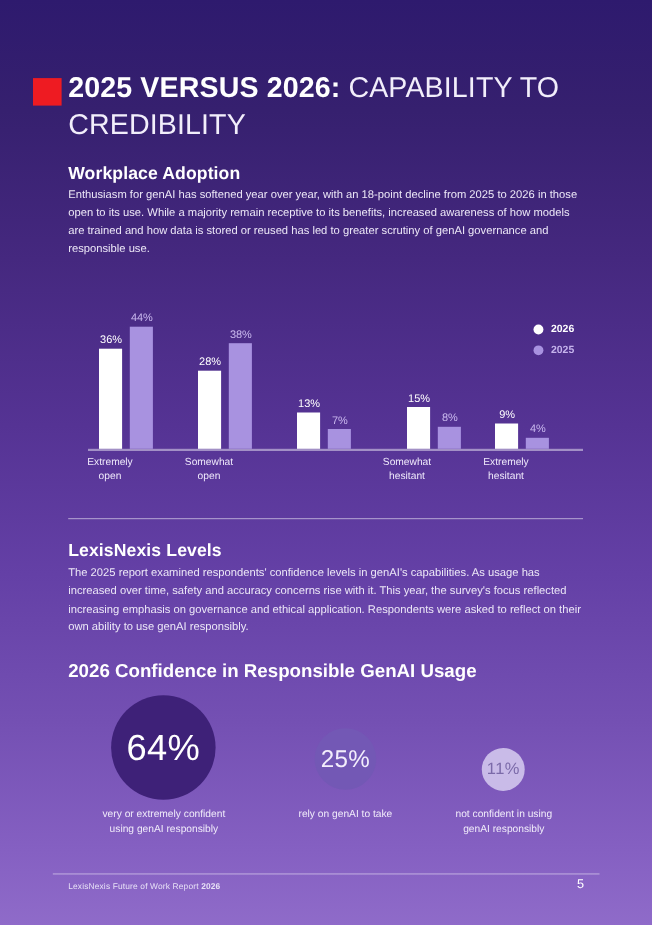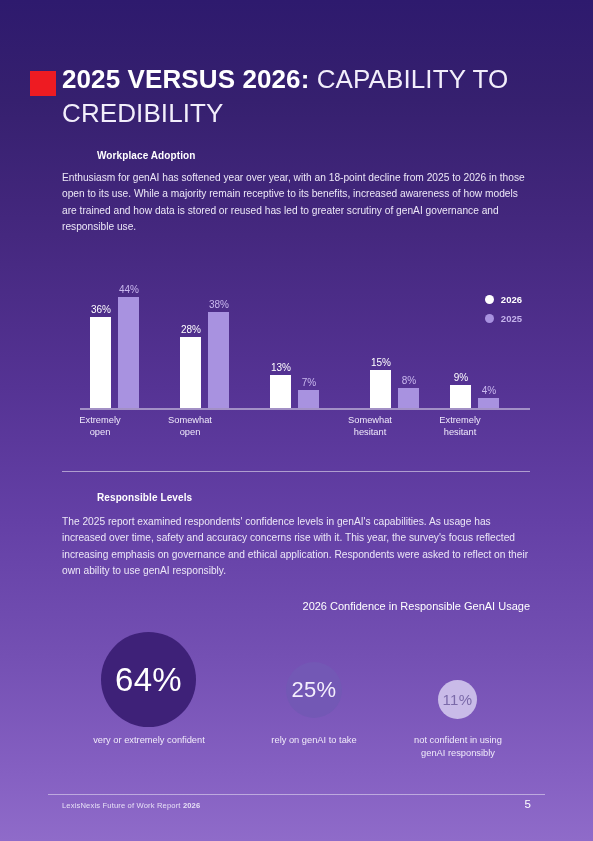--- a/index.html
+++ b/index.html
@@ -54,25 +54,24 @@
   }
   .page-title .t-bold {
     font-weight: 700;
     color: #ffffff;
     margin-top: 28px;
   }
 
   
   .section-heading {
     position: absolute;
-    font-size: 10px;
+    font-size: 16px;
     font-weight: 700;
     color: #ffffff;
     letter-spacing: 0.1px;
-    margin-left: 35px;
   }
   .body-copy {
     position: absolute;
     font-size: 10.2px;
     line-height: 16.4px;
     color: #ece7f7;
     font-weight: 400;
   }
 
   #adoption-heading { left: 62px; top: 150px; }
@@ -173,23 +172,23 @@
   
   #circles-block {
     position: absolute;
     left: 62px; top: 600px;
     width: 468px; height: 175px;
   }
   .circles-title {
     position: absolute;
     left: 0; top: 0;
     width: 468px;
-    text-align: right;
-    font-size: 11px;
-    font-weight: 400;
+    text-align: left;
+    font-size: 17px;
+    font-weight: 700;
     color: #ffffff;
   }
   .circle-item {
     position: absolute;
     top: 32px;
   }
   .circle {
     position: absolute;
     border-radius: 50%;
     display: flex;
@@ -338,32 +337,33 @@
       </div>
       <div class="legend-row">
         <span class="legend-dot y2025"></span>
         <span class="legend-text y2025">2025</span>
       </div>
     </div>
   </div>
 
   <div class="divider" id="divider-1"></div>
 
-  <div class="section-heading" id="confidence-heading">Responsible Levels</div>
+  <div class="section-heading" id="confidence-heading">LexisNexis Levels</div>
   <div class="body-copy" id="confidence-copy">The 2025 report examined respondents' confidence levels in genAI's capabilities. As usage has increased over time, safety and accuracy concerns rise with it. This year, the survey's focus reflected increasing emphasis on governance and ethical application. Respondents were asked to reflect on their own ability to use genAI responsibly.</div>
 
   <div id="circles-block">
     <div class="circles-title">2026 Confidence in Responsible GenAI Usage</div>
 
     <div class="circle-item" id="circle-1" style="left:39px;">
       <div class="circle">
         <span class="circle-value">64%</span>
       </div>
       <div class="circle-caption">
         <div>very or extremely confident</div>
+        <div>using genAI responsibly</div>
       </div>
     </div>
 
     <div class="circle-item" id="circle-2" style="left:224px;">
       <div class="circle">
         <span class="circle-value">25%</span>
       </div>
       <div class="circle-caption">
         <div>rely on genAI to take</div>
       </div>

